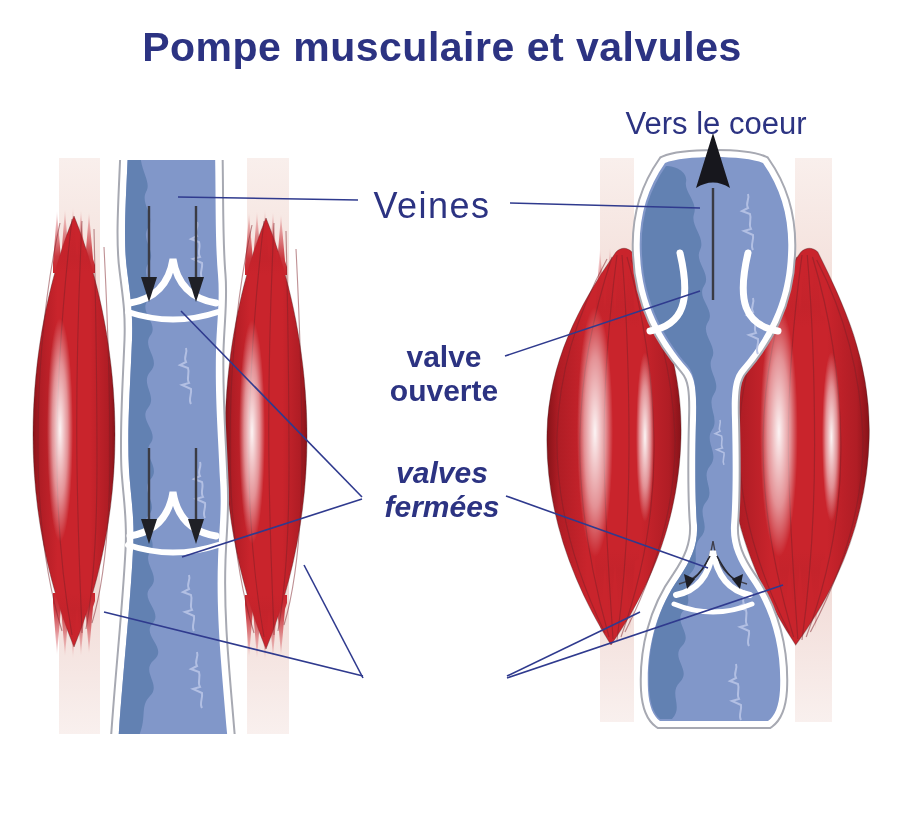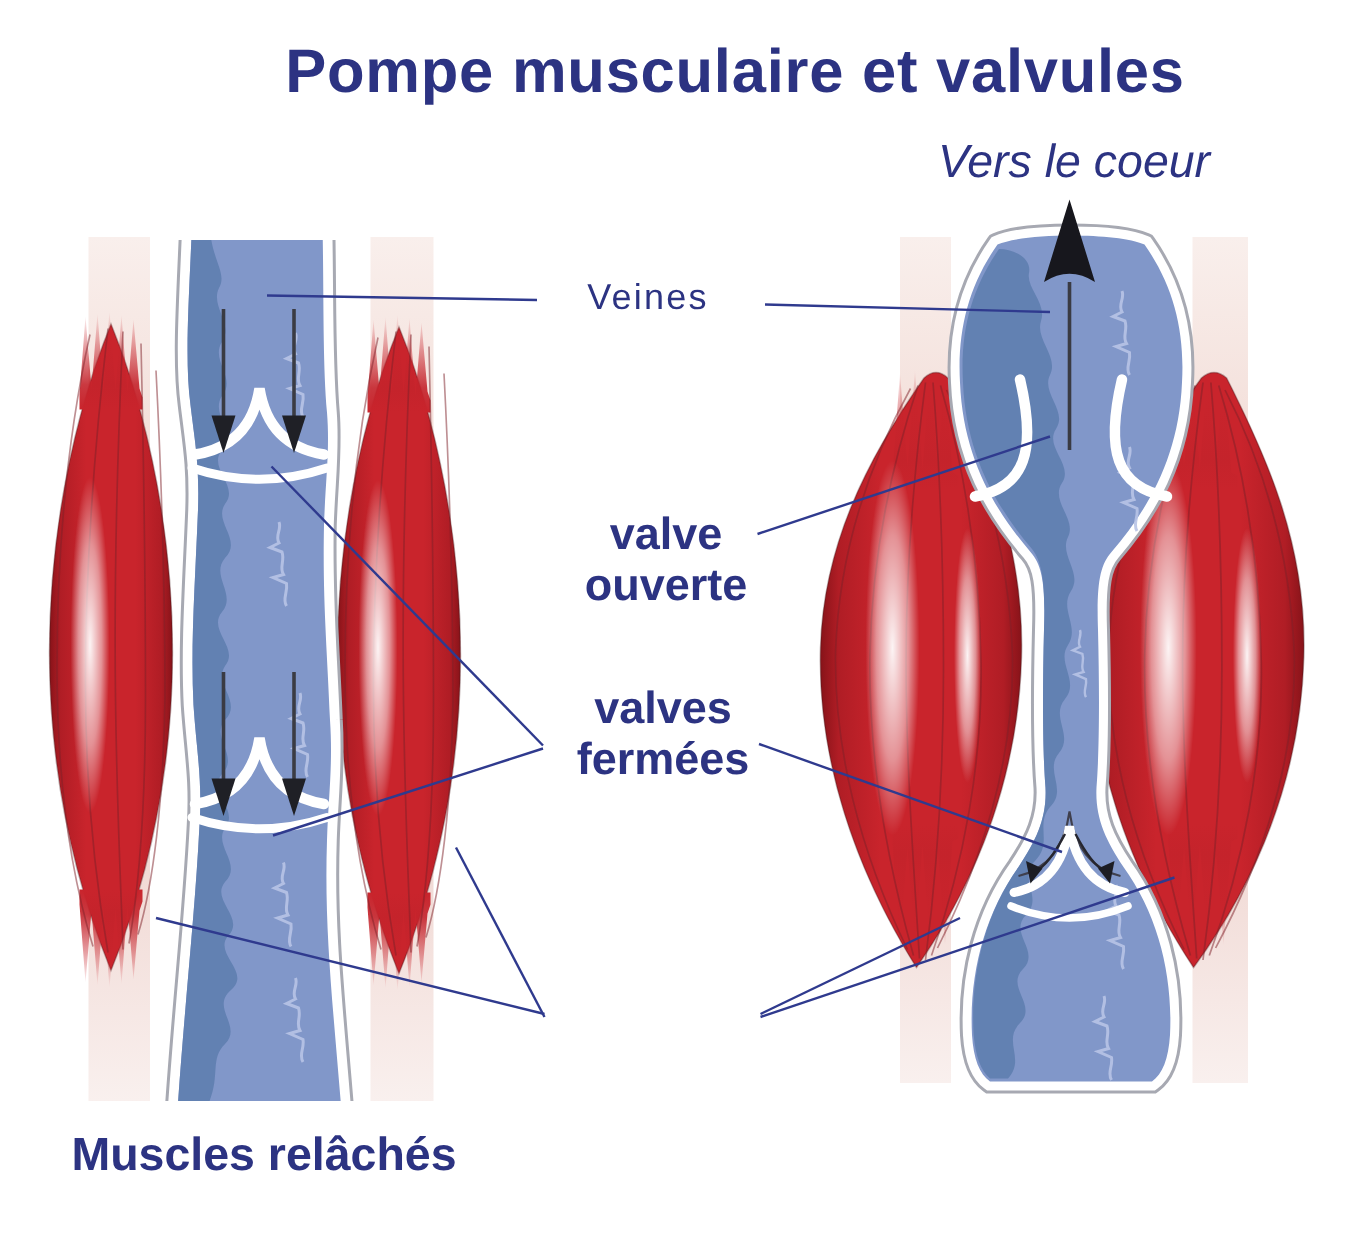--- a/index.html
+++ b/index.html
@@ -1,24 +1,24 @@
 <!DOCTYPE html>
 <html><head>
 <meta charset="utf-8">
 <style>
   html,body{margin:0;padding:0;background:#fff;}
   .stage{position:relative;width:900px;height:836px;background:#ffffff;overflow:hidden;
          font-family:"Liberation Sans","DejaVu Sans",sans-serif;}
   .stage svg{position:absolute;left:0;top:0;}
   .lbl{position:absolute;color:#2c3382;transform:translateX(-50%);text-align:center;user-select:none;}
-  .title{top:24px;left:442px;font-size:41px;font-weight:700;white-space:nowrap;letter-spacing:.5px;margin-left:48px;}
-  .flow{top:90px;left:716px;font-size:31px;font-style:italic;font-weight:400;white-space:nowrap;}
-  .veines{top:185px;left:432px;font-size:24px;font-weight:400;letter-spacing:1.5px;}
+  .title{top:24px;left:442px;font-size:41px;font-weight:700;white-space:nowrap;letter-spacing:.5px;}
+  .flow{top:106px;left:716px;font-size:31px;font-weight:400;white-space:nowrap;}
+  .veines{top:185px;left:432px;font-size:36px;font-weight:400;letter-spacing:1.5px;}
   .valve-ouverte{top:328px;left:444px;width:150px;font-size:30px;font-weight:700;line-height:1.14;margin-top:12px;}
-  .valves-fermees{top:456px;left:442px;width:178px;font-size:30px;font-weight:700;line-height:1.14;}
+  .valves-fermees{top:456px;left:442px;width:178px;font-size:30px;font-weight:700;line-height:1.14;font-style:italic;}
   .muscles{top:648px;left:433px;font-size:33px;font-weight:400;letter-spacing:1.5px;}
   .cap-left{top:752px;left:176px;font-size:31px;font-weight:700;white-space:nowrap;}
   .cap-right{top:752px;left:716px;font-size:31px;font-weight:700;white-space:nowrap;}
 </style>
 </head>
 <body>
 
 <div class="stage">
 
 <svg width="900" height="836" viewBox="0 0 900 836">
@@ -189,14 +189,13 @@
     <line x1="507" y1="676" x2="640" y2="612"></line>
     <line x1="507" y1="678" x2="783" y2="585"></line>
   </g>
 </svg>
 
   <div class="lbl title">Pompe musculaire et valvules</div>
   <div class="lbl flow">Vers le coeur</div>
   <div class="lbl veines">Veines</div>
   <div class="lbl valve-ouverte">valve ouverte</div>
   <div class="lbl valves-fermees">valves fermées</div>
-  <div class="lbl cap-left">Muscles relâchés</div>
 </div>
 
 </body></html>

